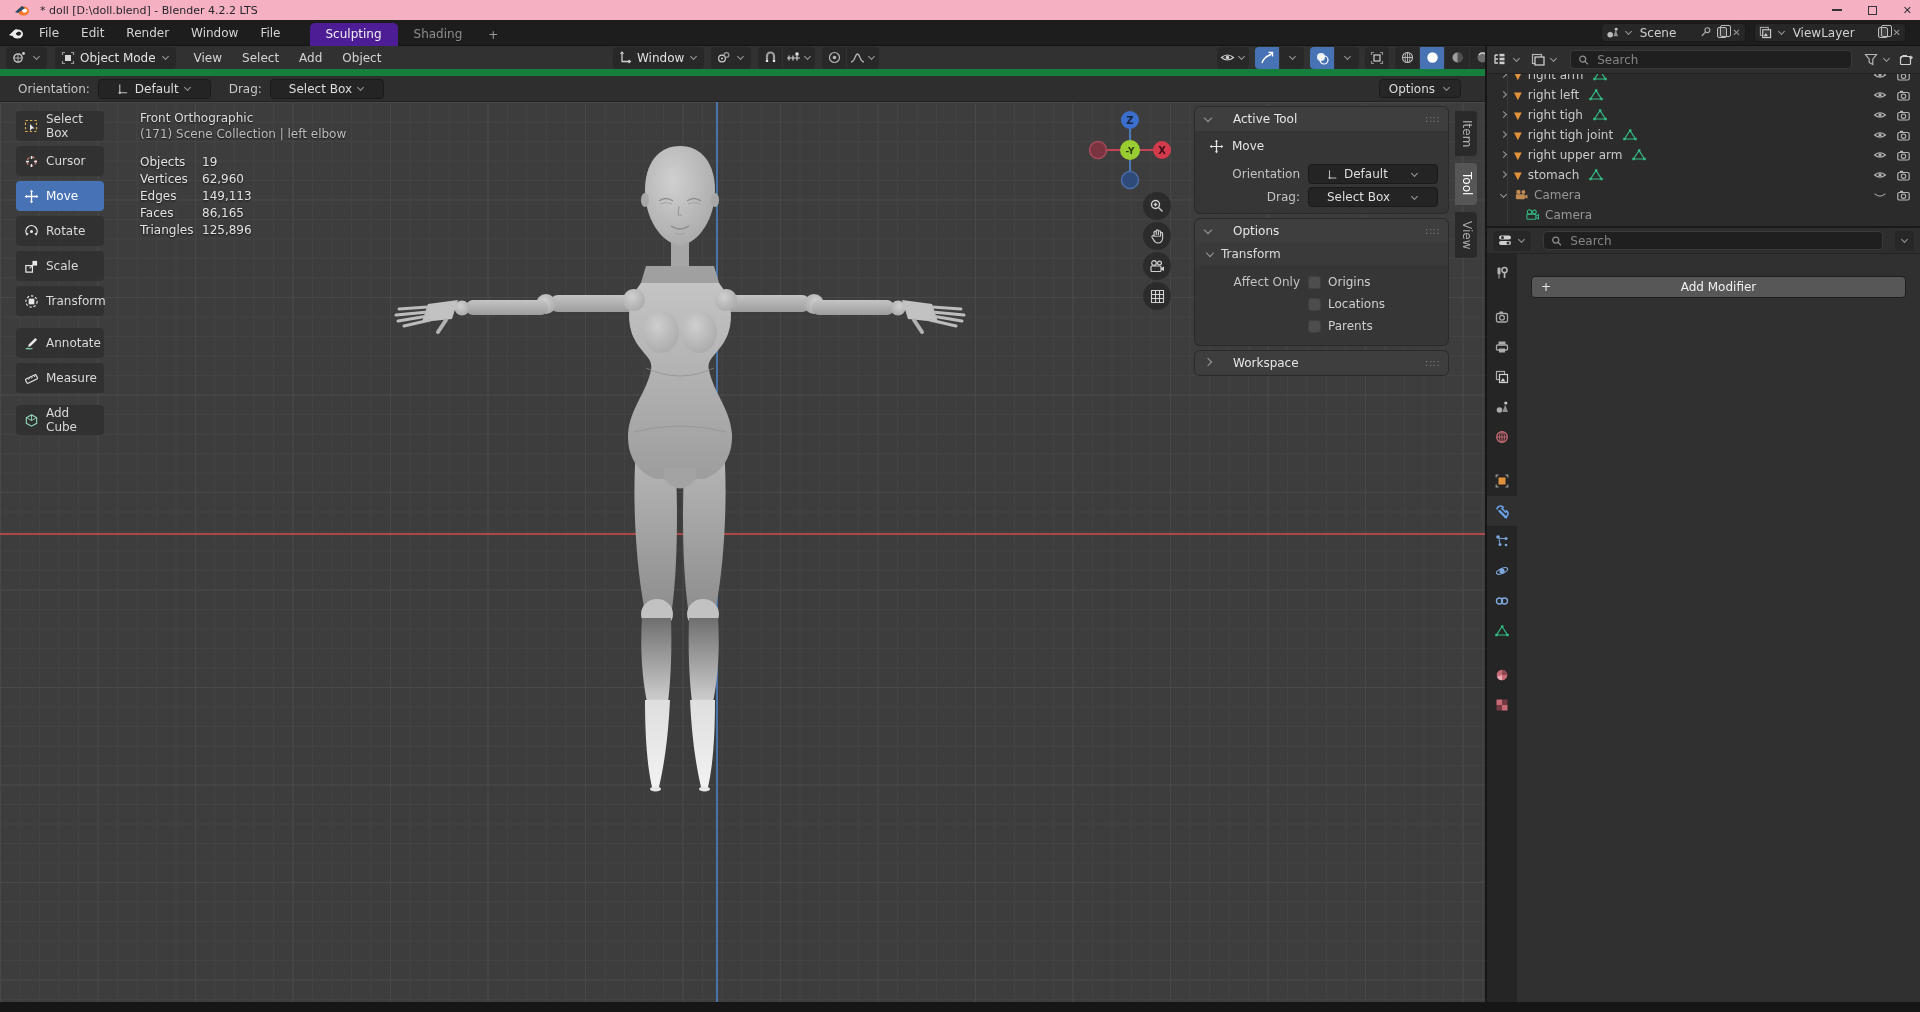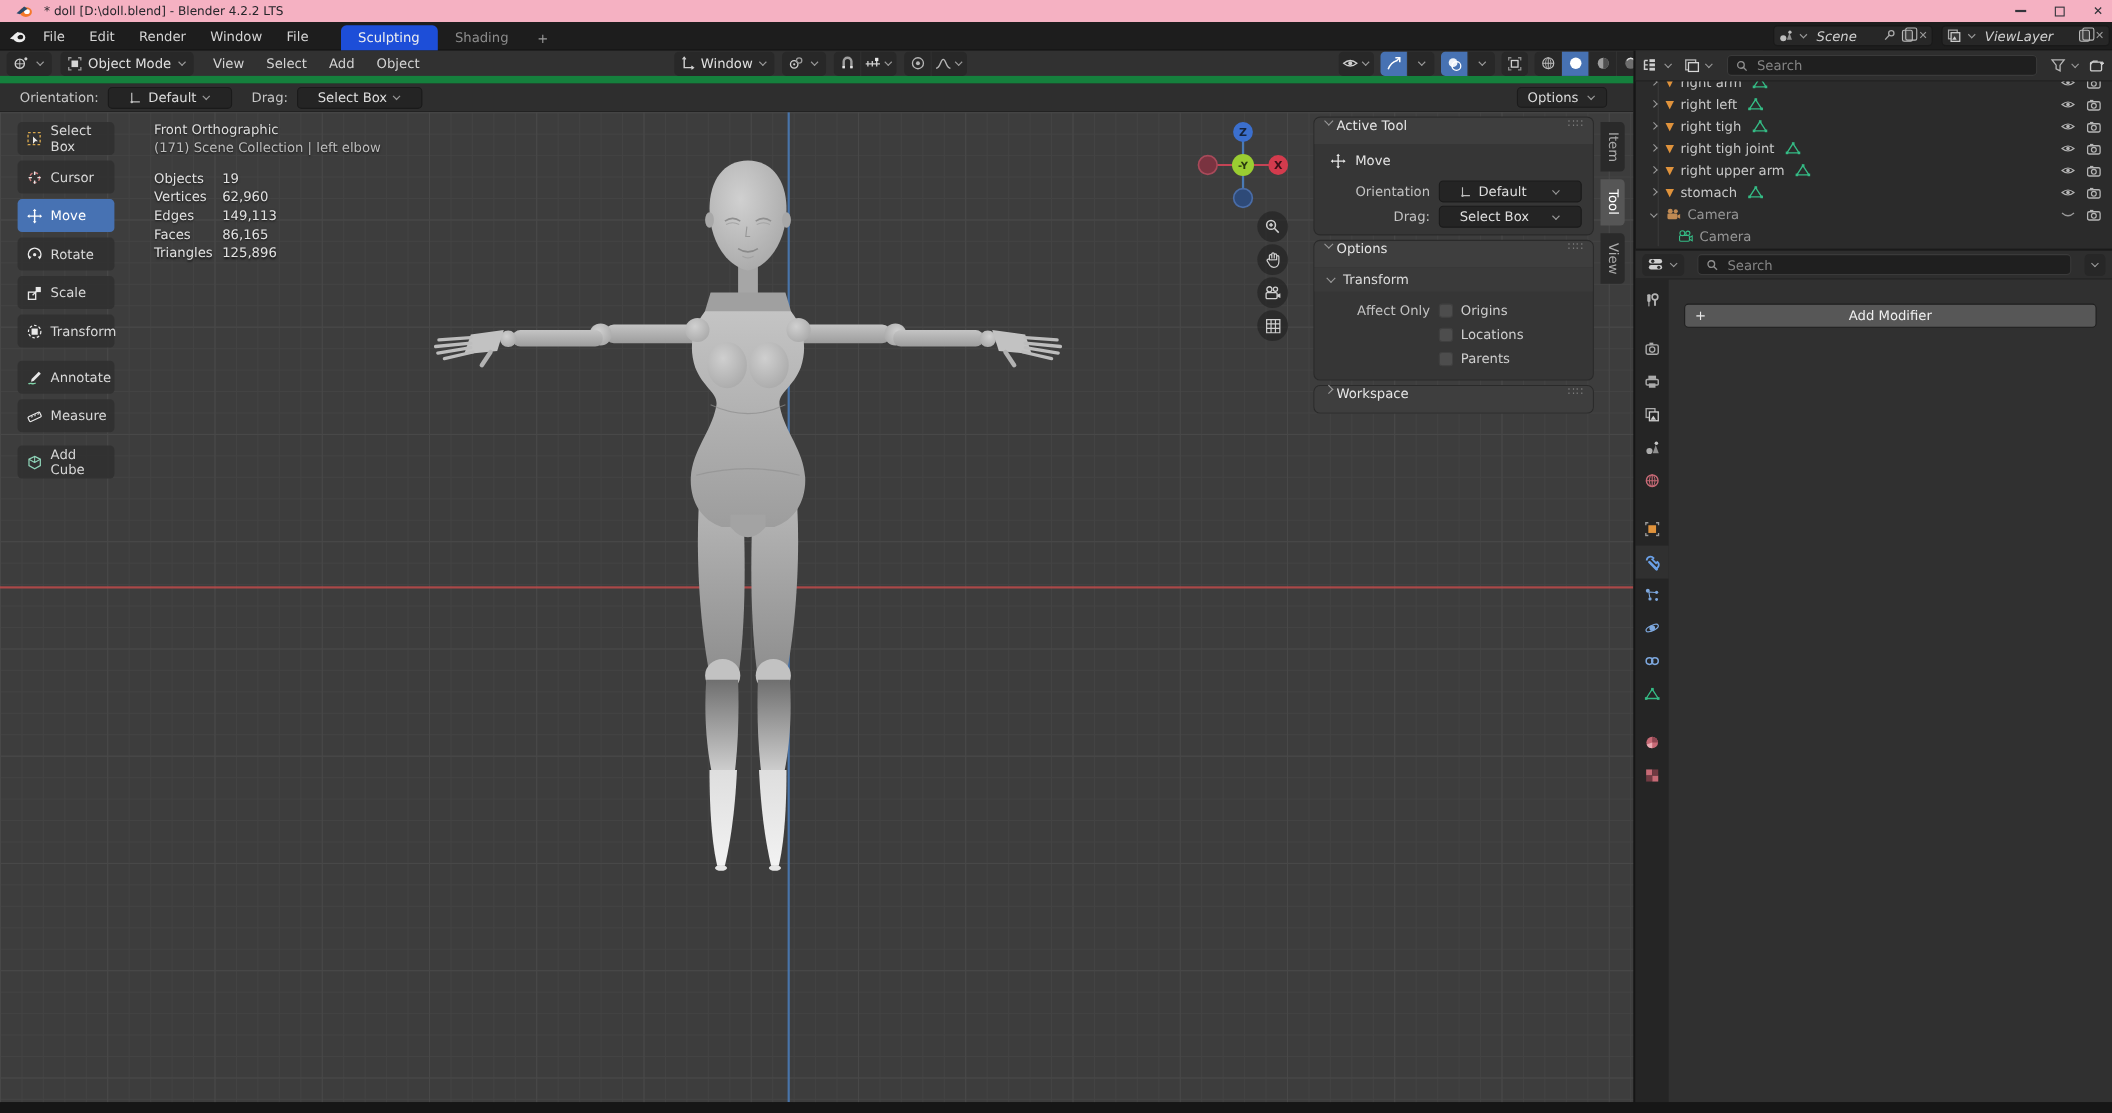--- a/index.html
+++ b/index.html
@@ -13,23 +13,23 @@
   .wc-min{width:10px;height:1.5px;background:#33333a;display:inline-block;}
   .wc-max{width:9px;height:9px;border:1.4px solid #33333a;display:inline-block;}
   .wc-close{font-size:11px;line-height:1;}
 
   
   .menubar{position:absolute;left:0;top:20px;width:1920px;height:26px;background:#1d1d1d;display:flex;align-items:center;border-bottom:1px solid #131313;}
   .menubar .menu{padding:0 11px;color:#d4d4d4;}
   .blogo{width:16px;height:16px;margin:0 4px 0 8px;}
   .wtabs{display:flex;align-items:flex-end;height:26px;margin-left:18px;}
   .wtab{padding:4px 16px 5px;color:#8d8d8d;border-radius:5px 5px 0 0;}
-  .wtab.active{background:#1d4ed8;color:#f0f0f0;}
+  .wtab.active{background:#4c1d95;color:#f0f0f0;}
   .wtab-add{color:#9a9a9a;padding:4px 10px;}
-  .mb-right{margin-left:auto;display:flex;align-items:center;gap:8px;padding-right:2px;font-style:italic;}
+  .mb-right{margin-left:auto;display:flex;align-items:center;gap:8px;padding-right:14px;}
   .idblock{display:flex;align-items:center;background:#272727;border:1px solid #191919;border-radius:4px;height:19px;padding:0 4px;gap:5px;}
   .idblock .lbl{color:#d0d0d0;padding:0 18px 0 2px;}
   .mini-ic{width:13px;height:13px;display:inline-block;}
   .copy-ic{width:10px;height:11px;border:1.2px solid #b9b9b9;border-radius:2px;position:relative;background:#3f3f3f;}
   .copy-ic:before{content:"";position:absolute;left:2px;top:-3px;width:9px;height:10px;border:1.2px solid #b9b9b9;border-radius:2px;}
   .x-ic{color:#9a9a9a;font-size:10px;}
 
   
   .cv{display:inline-block;width:6px;height:6px;border-right:1.3px solid #9a9a9a;border-bottom:1.3px solid #9a9a9a;transform:rotate(45deg);margin:0 2px 2px 2px;}
   .cv.r{transform:rotate(-45deg);}
@@ -76,21 +76,21 @@
   .tool.gap{margin-top:7px;}
 
   
   .gizmo{position:absolute;left:1088px;top:6px;}
   .navcol{position:absolute;left:1143px;top:90px;display:flex;flex-direction:column;gap:2px;}
   .navbtn{width:28px;height:28px;border-radius:50%;background:rgba(30,30,30,.55);display:flex;align-items:center;justify-content:center;}
 
   
   .npanel{position:absolute;left:1195px;top:5px;width:253px;}
   .npb{background:#363636;border-radius:5px;margin-bottom:6px;box-shadow:0 0 0 1px #2a2a2a;}
-  .nph{display:flex;align-items:flex-start;gap:2px;background:#3e3e3e;border-radius:5px 5px 0 0;height:24px;padding:0 8px;color:#e6e6e6;}
+  .nph{display:flex;align-items:center;gap:20px;background:#3e3e3e;border-radius:5px 5px 0 0;height:24px;padding:0 8px;color:#e6e6e6;}
   .nph.closed{border-radius:5px;}
   .grip{margin-left:auto;color:#7c7c7c;font-size:10px;letter-spacing:1px;}
   .nprow{display:flex;align-items:center;height:26px;padding:0 10px;}
   .nprow .rl{width:95px;text-align:right;margin-right:8px;color:#c3c3c3;flex:none;}
   .nprow .dd{flex:1;}
   .nptool{display:flex;align-items:center;gap:8px;height:30px;padding:0 14px;color:#e4e4e4;}
   .subhd{display:flex;align-items:center;gap:6px;height:22px;padding:0 10px;background:#3a3a3a;color:#dcdcdc;}
   .chkrow{display:flex;align-items:center;height:22px;padding:0 10px;}
   .chkrow .rl{width:95px;text-align:right;margin-right:8px;color:#c3c3c3;flex:none;}
   .chkbox{width:13px;height:13px;background:#4d4d4d;border:1px solid #404040;border-radius:3px;margin-right:7px;}

